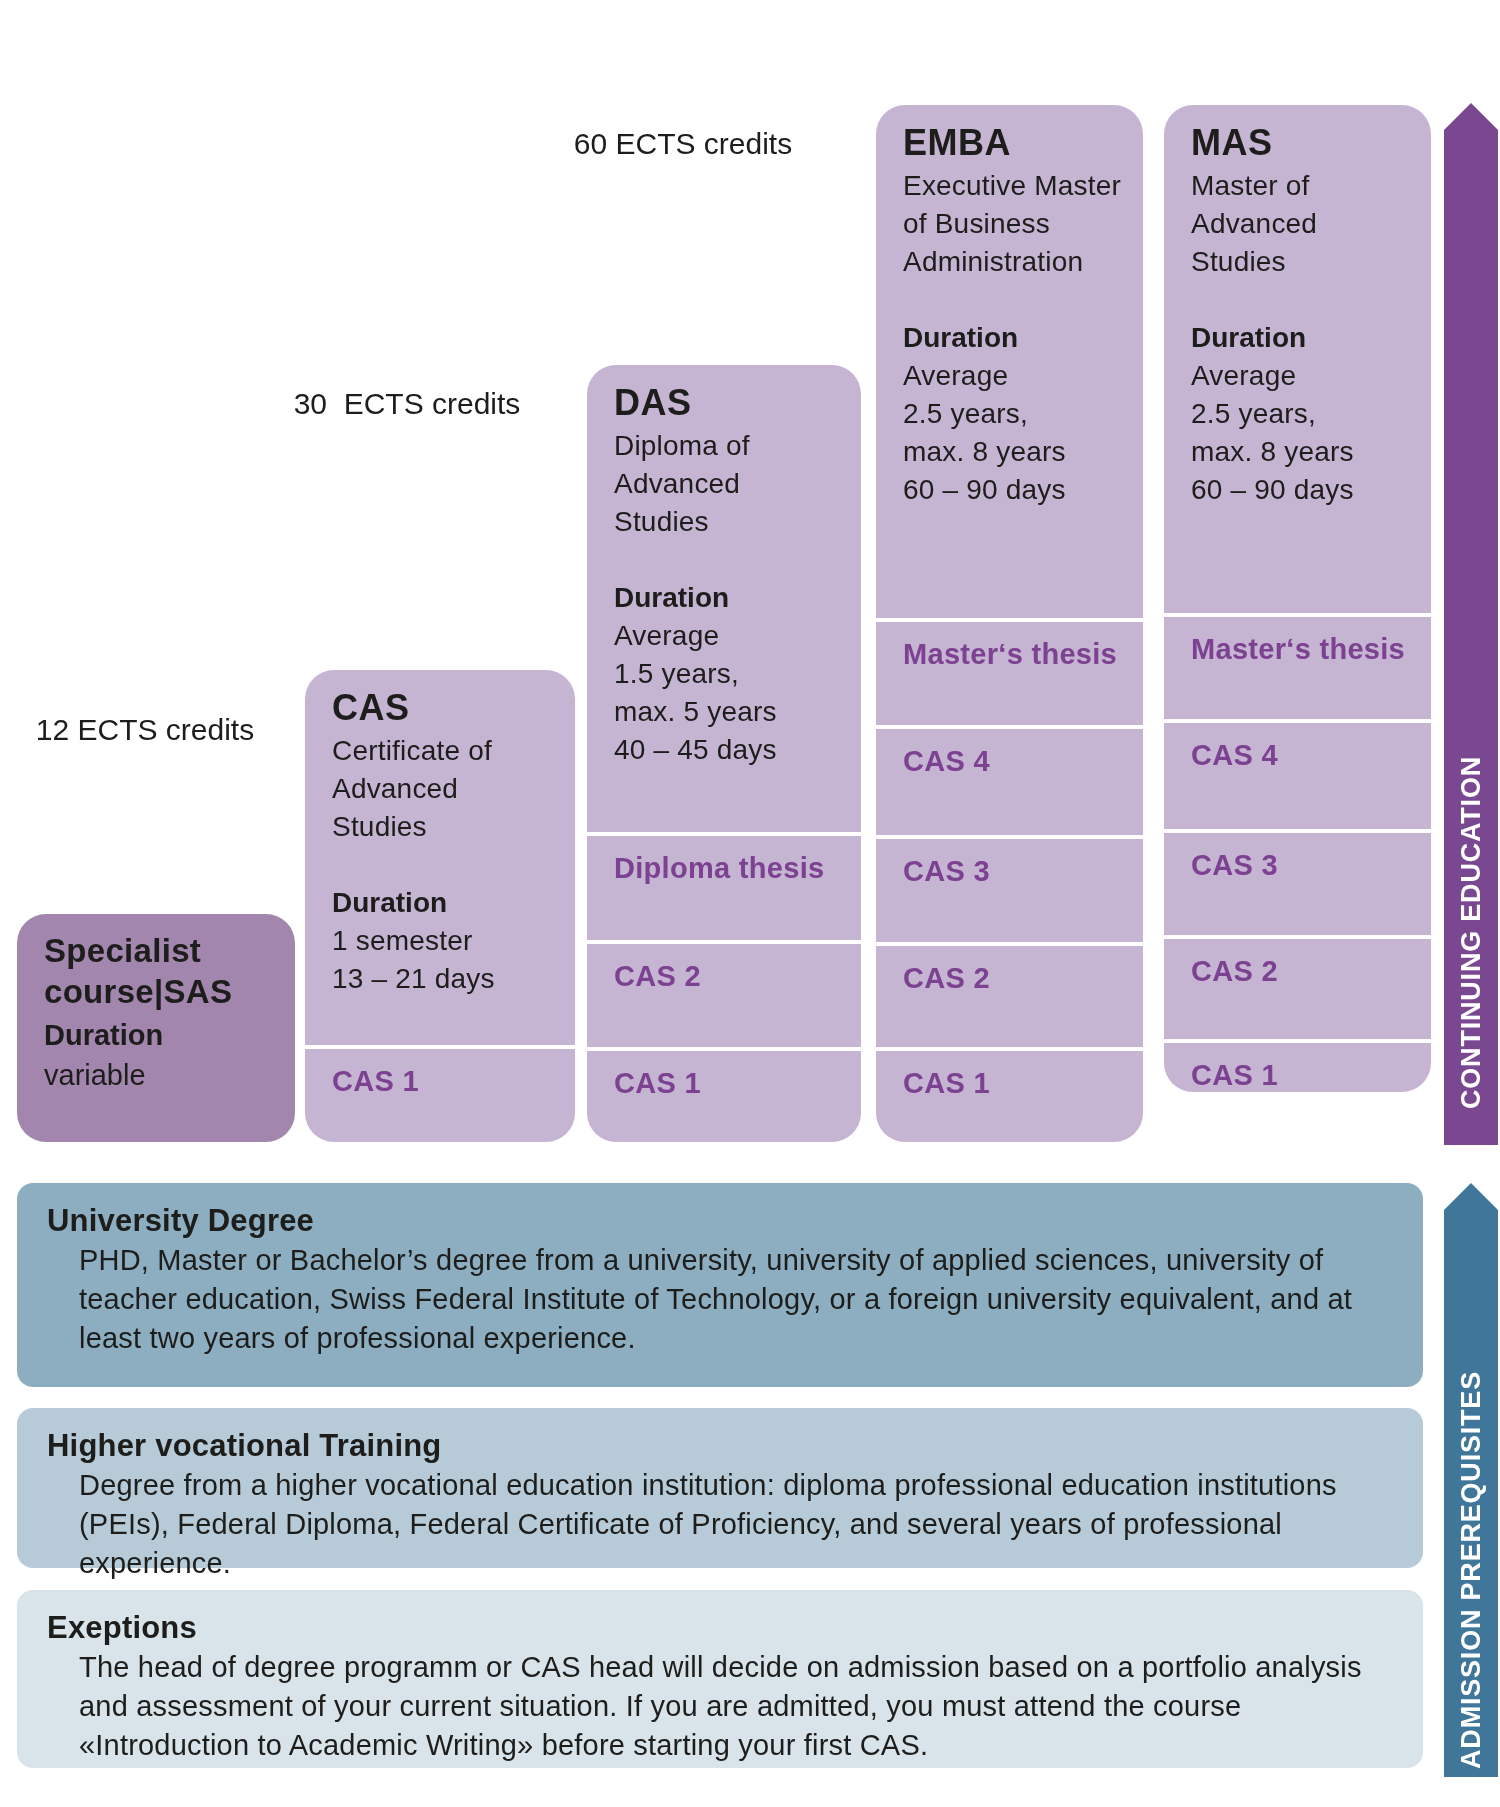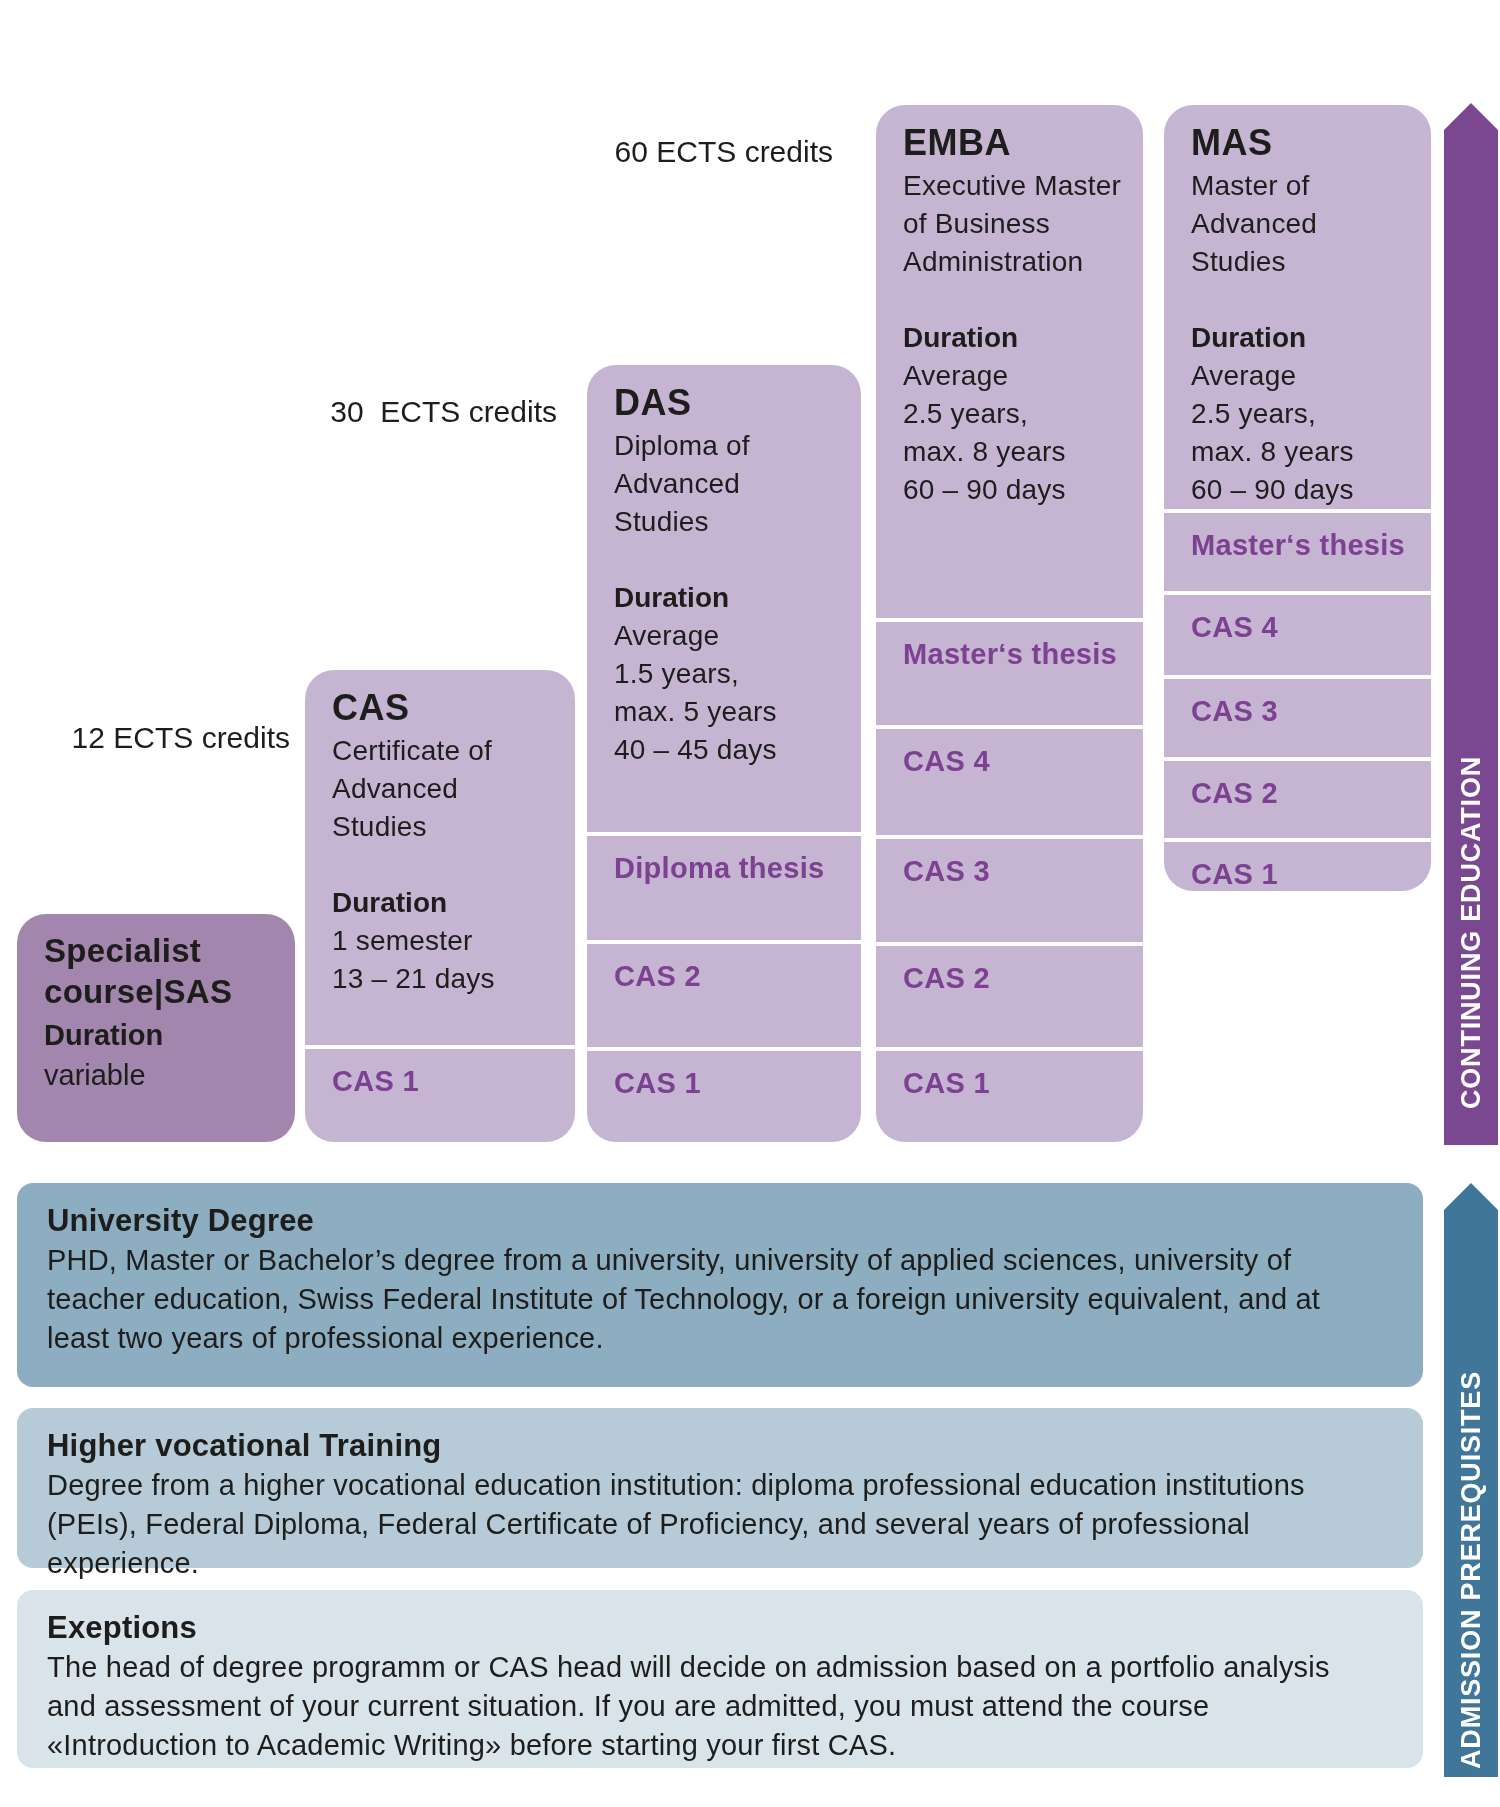--- a/index.html
+++ b/index.html
@@ -11,24 +11,23 @@
     font-family: "Liberation Sans", sans-serif;
     color: #1d1d1b;
     overflow: hidden;
   }
 
   
   .ects-label {
     position: absolute;
     font-size: 30px;
     line-height: 32px;
-    text-align: right;
+    text-align: center;
     white-space: pre;
     color: #1d1d1b;
-    margin-top: 8px;
   }
   .ects-60 { left: 533px; top: 128px; width: 300px; }
   .ects-30 { left: 257px; top: 388px; width: 300px; }
   .ects-12 { left: 0px;   top: 714px; width: 290px; }
 
   
   .column {
     position: absolute;
     display: flex;
     flex-direction: column;
@@ -62,21 +61,21 @@
     font-weight: bold;
     letter-spacing: 0.3px;
     color: #7c4190;
   }
   .grow { flex: 1 1 auto; }
 
   .column-specialist { left: 17px;  top: 914px; width: 278px; height: 228px; }
   .column-cas        { left: 305px; top: 670px; width: 270px; height: 472px; }
   .column-das        { left: 587px; top: 365px; width: 274px; height: 777px; justify-content: space-between; }
   .column-emba       { left: 876px; top: 105px; width: 267px; height: 1037px; }
-  .column-mas        { left: 1164px; top: 105px; width: 267px; height: 786px; justify-content: center; }
+  .column-mas        { left: 1164px; top: 105px; width: 267px; height: 987px; justify-content: center; }
 
   .spec-seg { background: #a286ad; padding: 16px 4px 0 27px; }
   .spec-title {
     font-size: 33px;
     font-weight: bold;
     line-height: 41px;
     white-space: pre-line;
     letter-spacing: 0.3px;
   }
   .spec-duration-label { font-size: 29px; font-weight: bold; line-height: 40px; margin-top: 3px; }
@@ -120,20 +119,21 @@
   .prereq-heading {
     font-size: 31px;
     font-weight: bold;
     line-height: 40px;
     letter-spacing: 0.2px;
   }
   .prereq-body {
     font-size: 29px;
     line-height: 39px;
     letter-spacing: 0.2px;
+    margin-left: 32px;
   }
 </style>
 </head>
 <body>
 
 <div class="stage">
 
   <div class="ects-label ects-60">60 ECTS credits</div>
   <div class="ects-label ects-30">30  ECTS credits</div>
   <div class="ects-label ects-12">12 ECTS credits</div>

